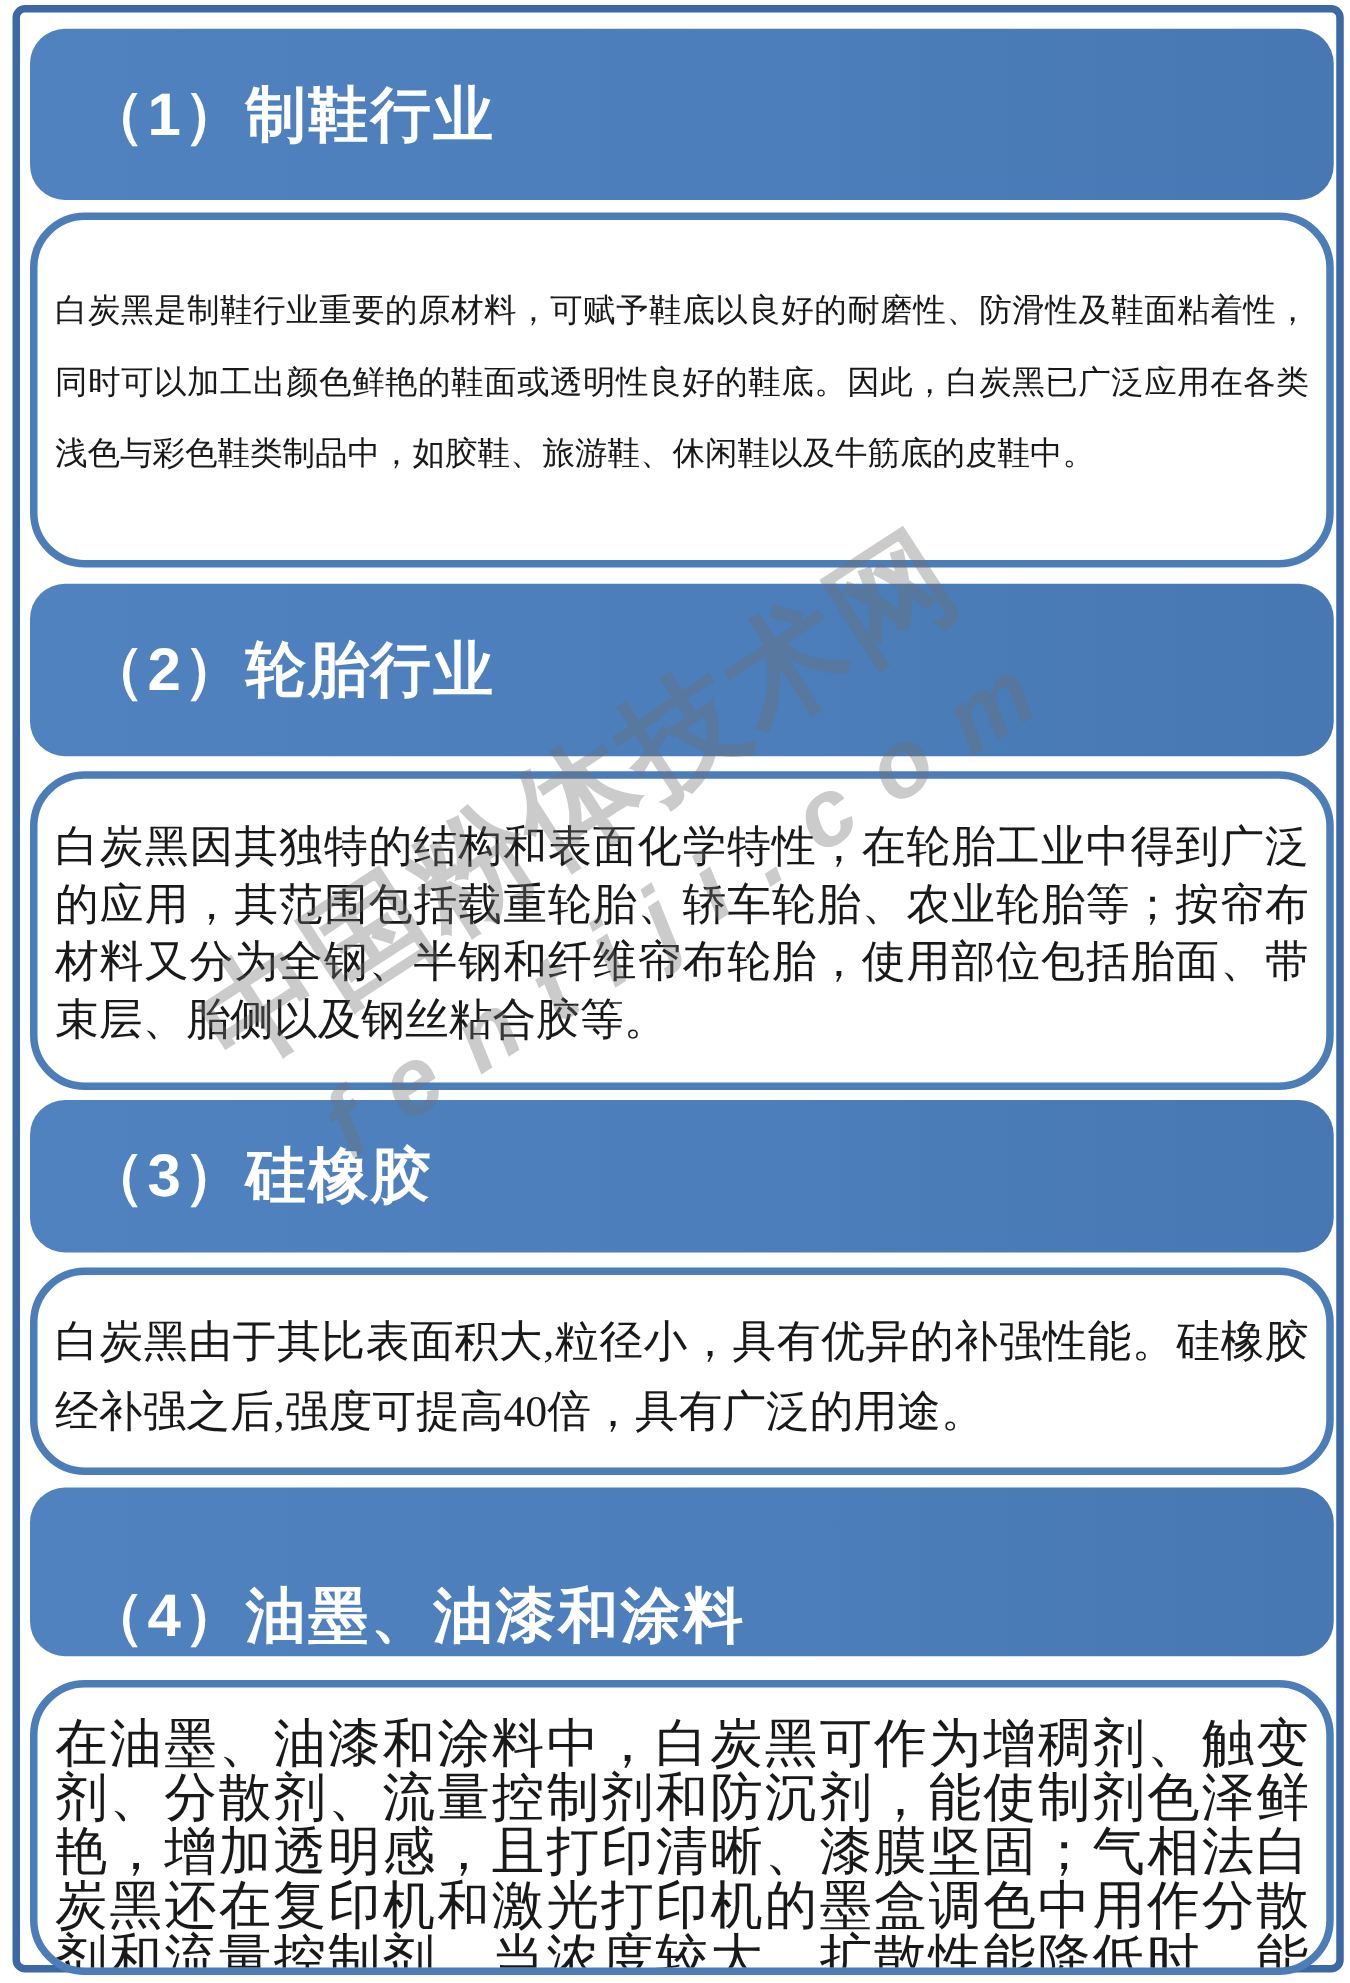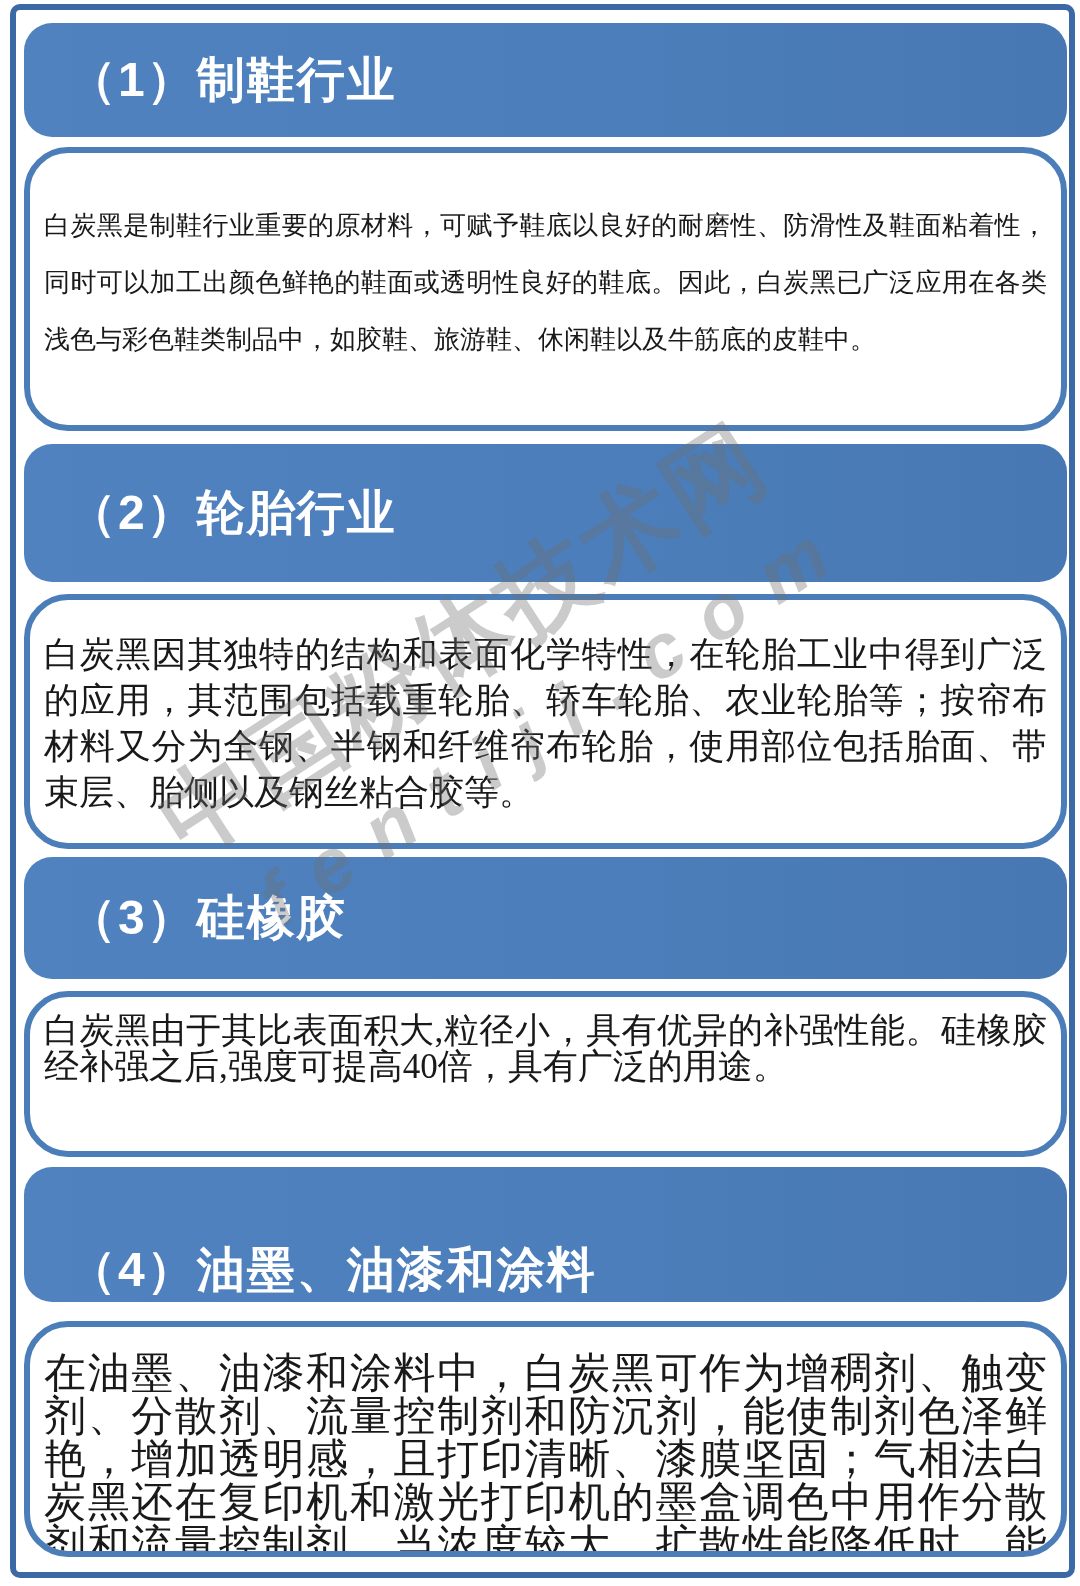--- a/index.html
+++ b/index.html
@@ -23,41 +23,41 @@
     background:linear-gradient(90deg,#5082bf 0%,#4b7eba 55%,#4878b4 100%);
     border-radius:28px;
     color:#ffffff;
     display:flex;align-items:center;
     padding-left:44px;
     font-weight:700;
     font-size:48px;
     letter-spacing:2px;
     box-sizing:border-box;
   }
-  .h1{height:114px;margin-bottom:10px;}
+  .h1{height:137px;margin-bottom:10px;}
   .h2{height:138px;margin-bottom:12px;align-items:center;}
   .h3{height:122px;margin-bottom:12px;}
   .h4{height:135px;margin-bottom:19px;align-items:flex-end;}
   .body-card{
     background:#ffffff;
     border:6px solid #4b7db9;
     border-radius:44px;
     box-sizing:border-box;
     overflow:hidden;
     color:#191919;
     font-family:"Liberation Serif","DejaVu Serif",serif;
     text-align:justify;
   }
   .body-card p{margin:0;padding:0 14px 0 14px;}
   .b1{height:284px;margin-bottom:13px;}
   .b1 p{padding-top:44px;font-size:26px;line-height:57px;border-radius:28px;}
   .b2{height:255px;margin-bottom:8px;}
   .b2 p{padding-top:32px;font-size:35px;line-height:46px;}
   .b3{height:166px;margin-bottom:10px;}
-  .b3 p{padding-top:16px;font-size:35px;line-height:36px;}
+  .b3 p{padding-top:26px;font-size:35px;line-height:56px;}
   .b4{height:236px;}
   .b4 p{padding-top:25px;font-size:42px;line-height:43px;}
   
   .watermark{
     position:absolute;left:150px;top:560px;width:900px;
     transform:rotate(-33deg);transform-origin:40% 60%;
     color:rgba(112,112,112,0.36);
     pointer-events:none;z-index:5;
     white-space:nowrap;
   }

